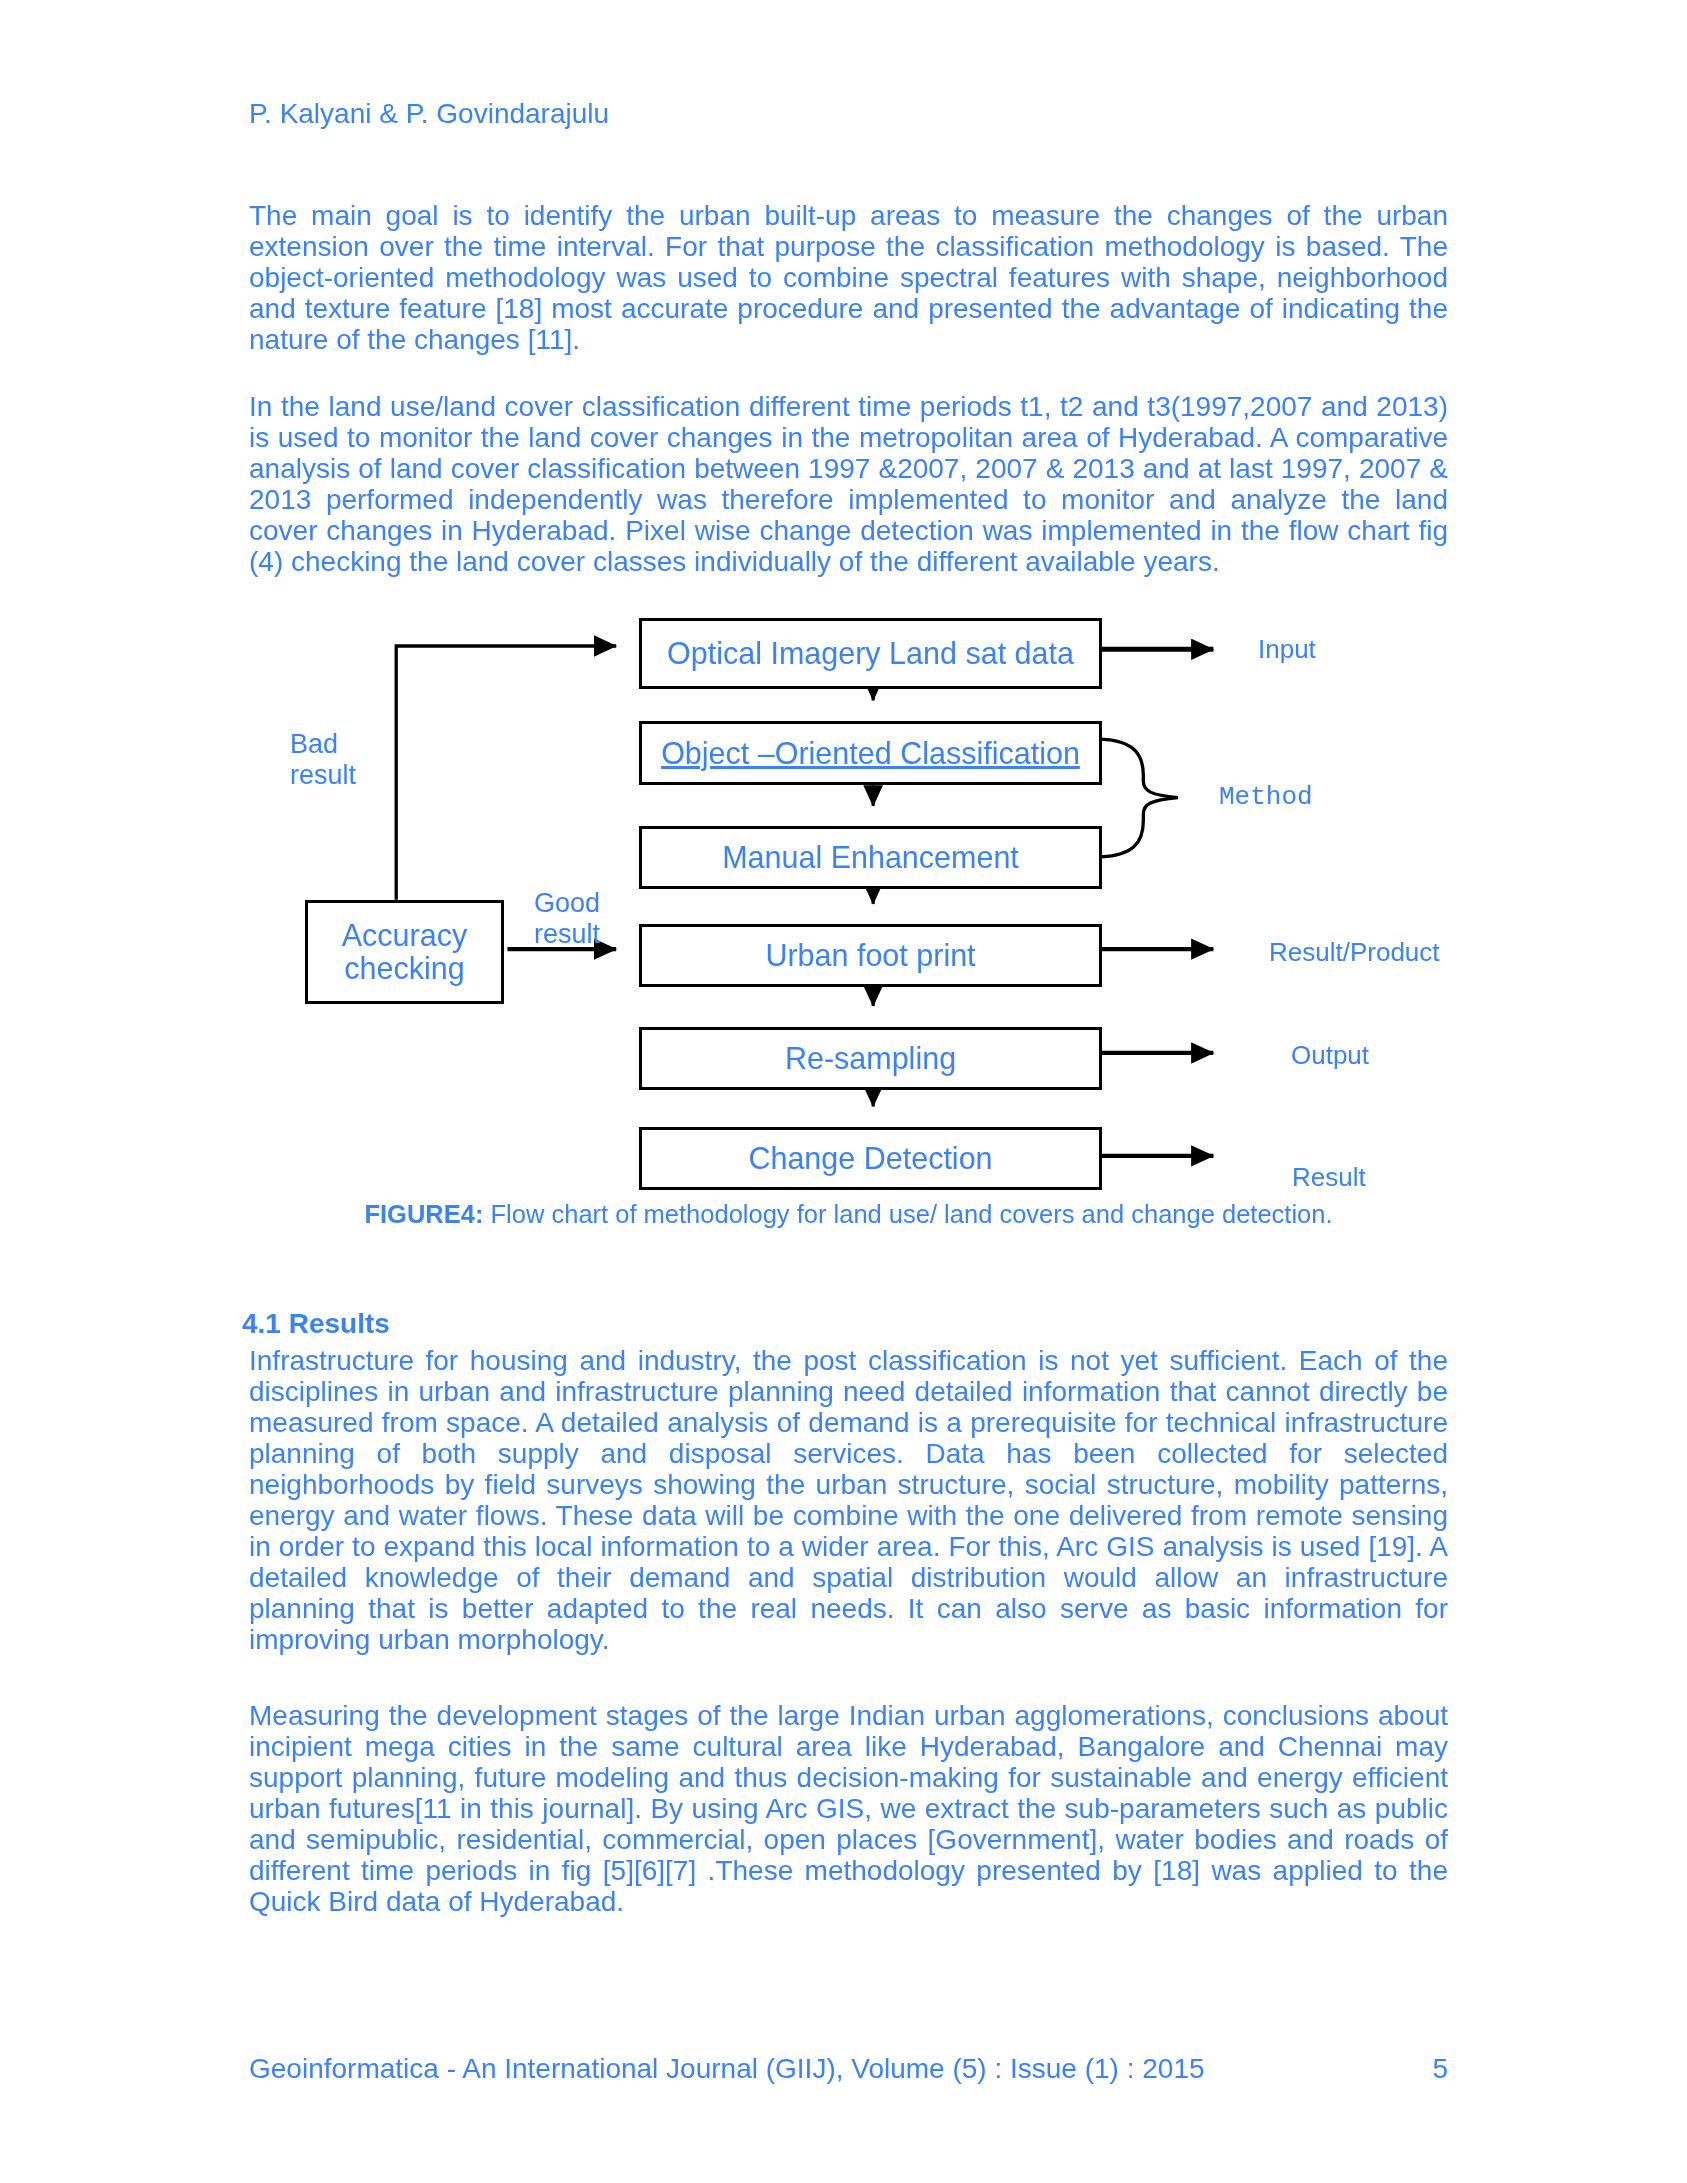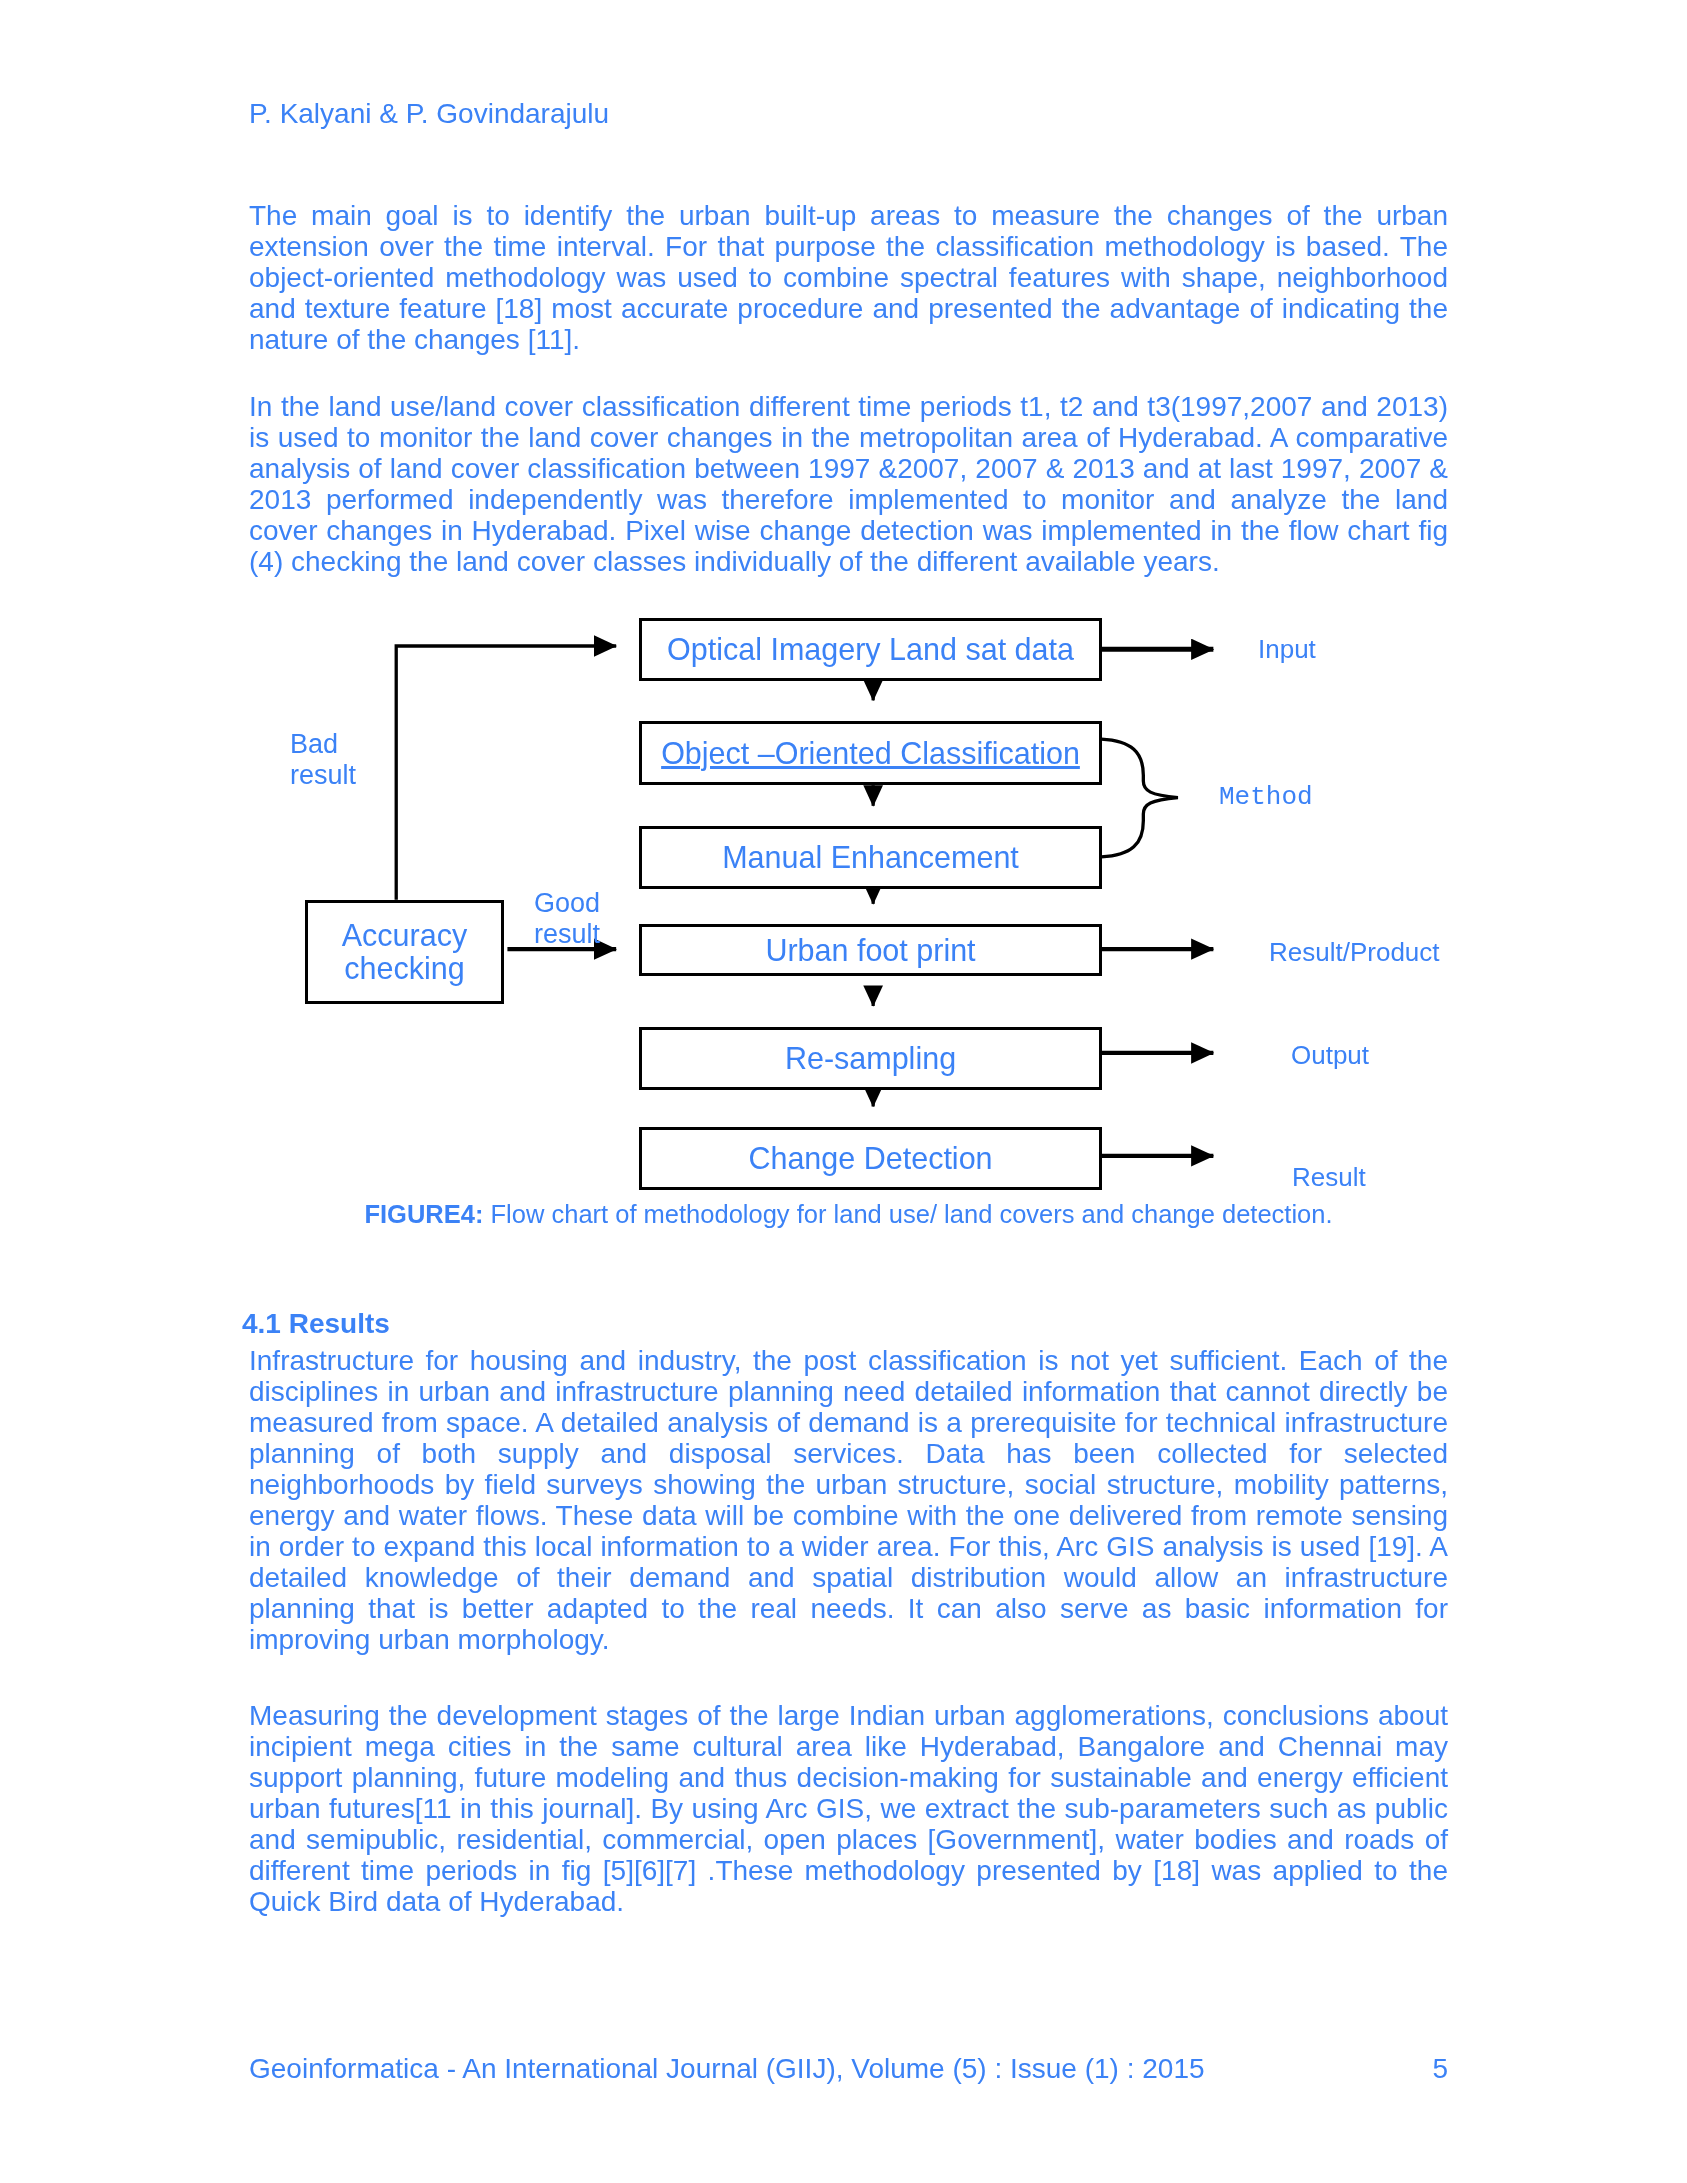--- a/index.html
+++ b/index.html
@@ -83,24 +83,24 @@
     white-space: nowrap;
     text-align: right;
   }
   .flow-label-wrap {
     position: absolute;
     font-size: 27px;
     line-height: 31px;
     white-space: normal;
   }
   #flow-svg { position: absolute; left: 0; top: 0; }
-  .box-optical    { left: 639px;  top: 618px;  width: 463px; height: 63px; text-align: center; }
+  .box-optical    { left: 639px;  top: 618px;  width: 463px; height: 71px; text-align: center; }
   .box-object     { left: 639px;  top: 721px;  width: 463px; height: 64px; text-decoration: underline; }
   .box-manual     { left: 639px;  top: 826px; width: 463px; height: 63px; }
-  .box-urban      { left: 639px;  top: 924px; width: 463px; height: 52px; }
+  .box-urban      { left: 639px;  top: 924px; width: 463px; height: 63px; }
   .box-resampling { left: 639px;  top: 1027px; width: 463px; height: 63px; }
   .box-change     { left: 639px;  top: 1127px; width: 463px; height: 63px; }
   .box-accuracy   { left: 305px;  top: 900px; width: 199px; height: 104px; }
   .lbl-input          { left: 1258px; top: 634px;  height: 31px; }
   .lbl-method         { left: 1219px; top: 782px;  height: 31px; font-family: Liberation Mono, monospace; }
   .lbl-result-product { left: 1269px; top: 937px; height: 31px; }
   .lbl-output         { left: 1291px; top: 1040px; height: 31px; }
   .lbl-result         { left: 1292px; top: 1162px; height: 31px; }
   .lbl-bad-result     { left: 290px;  top: 729px;  width: 111px; }
   .lbl-good-result    { left: 534px;  top: 888px; width: 115px; }

